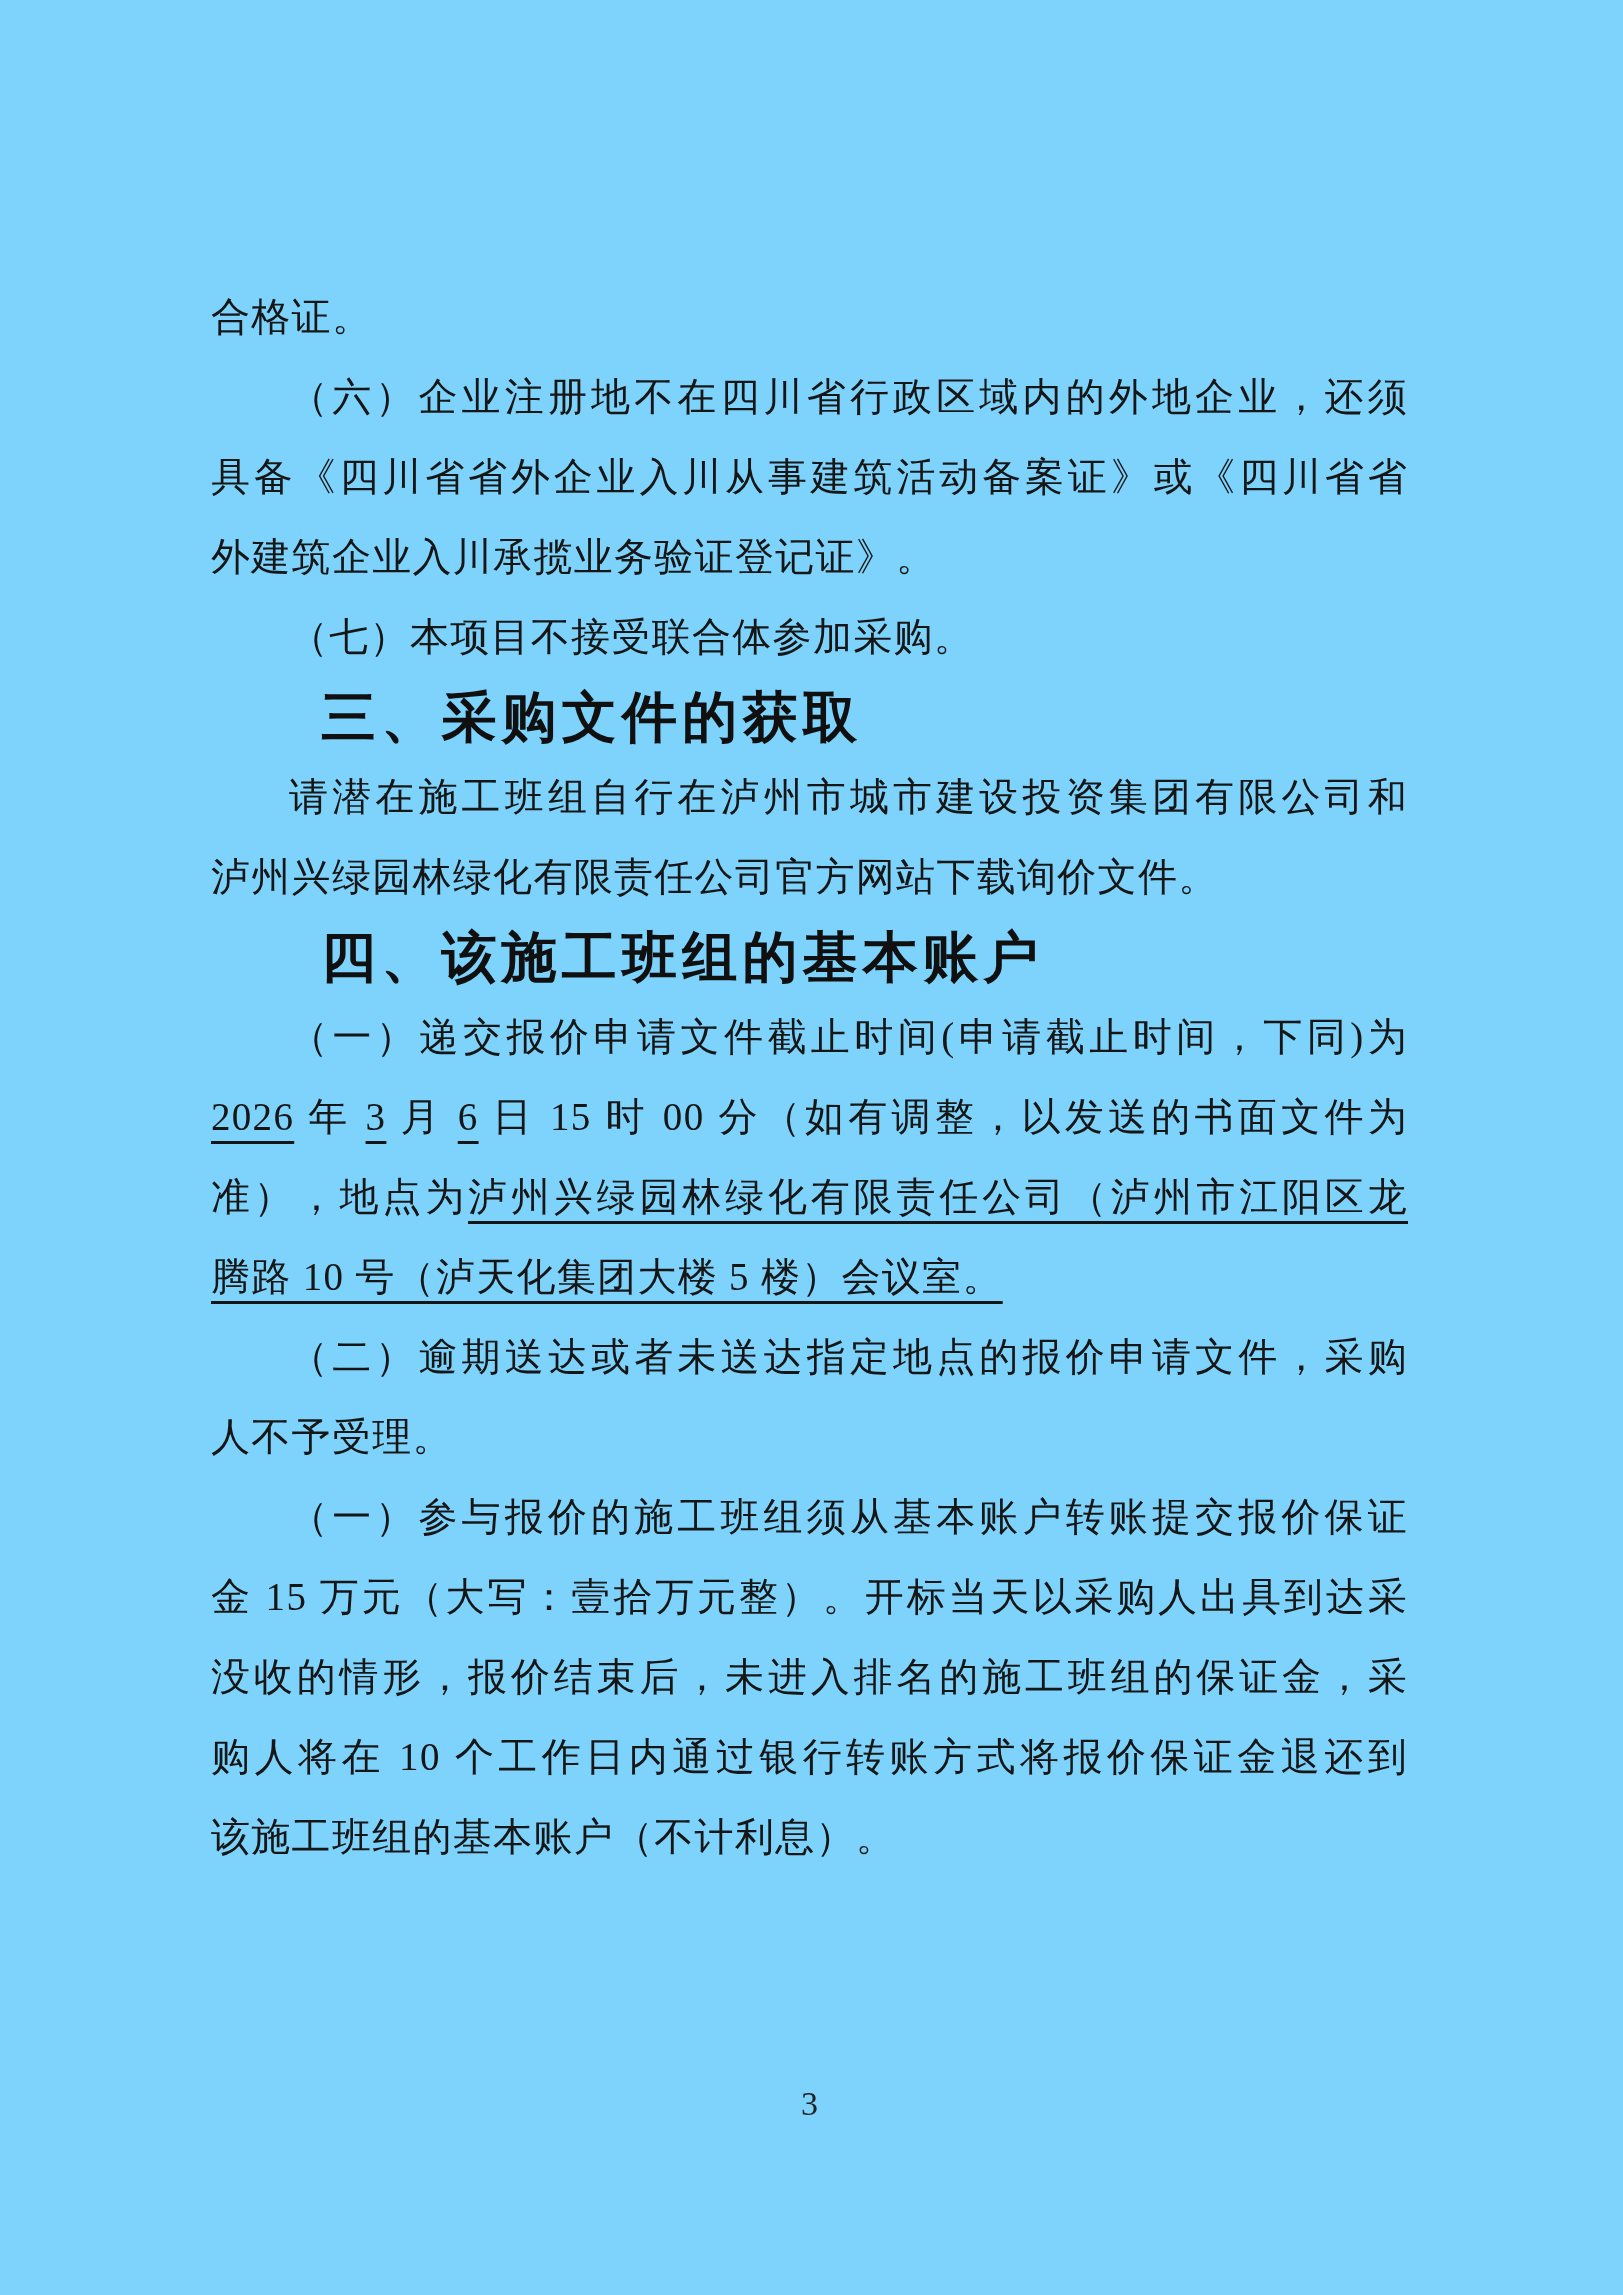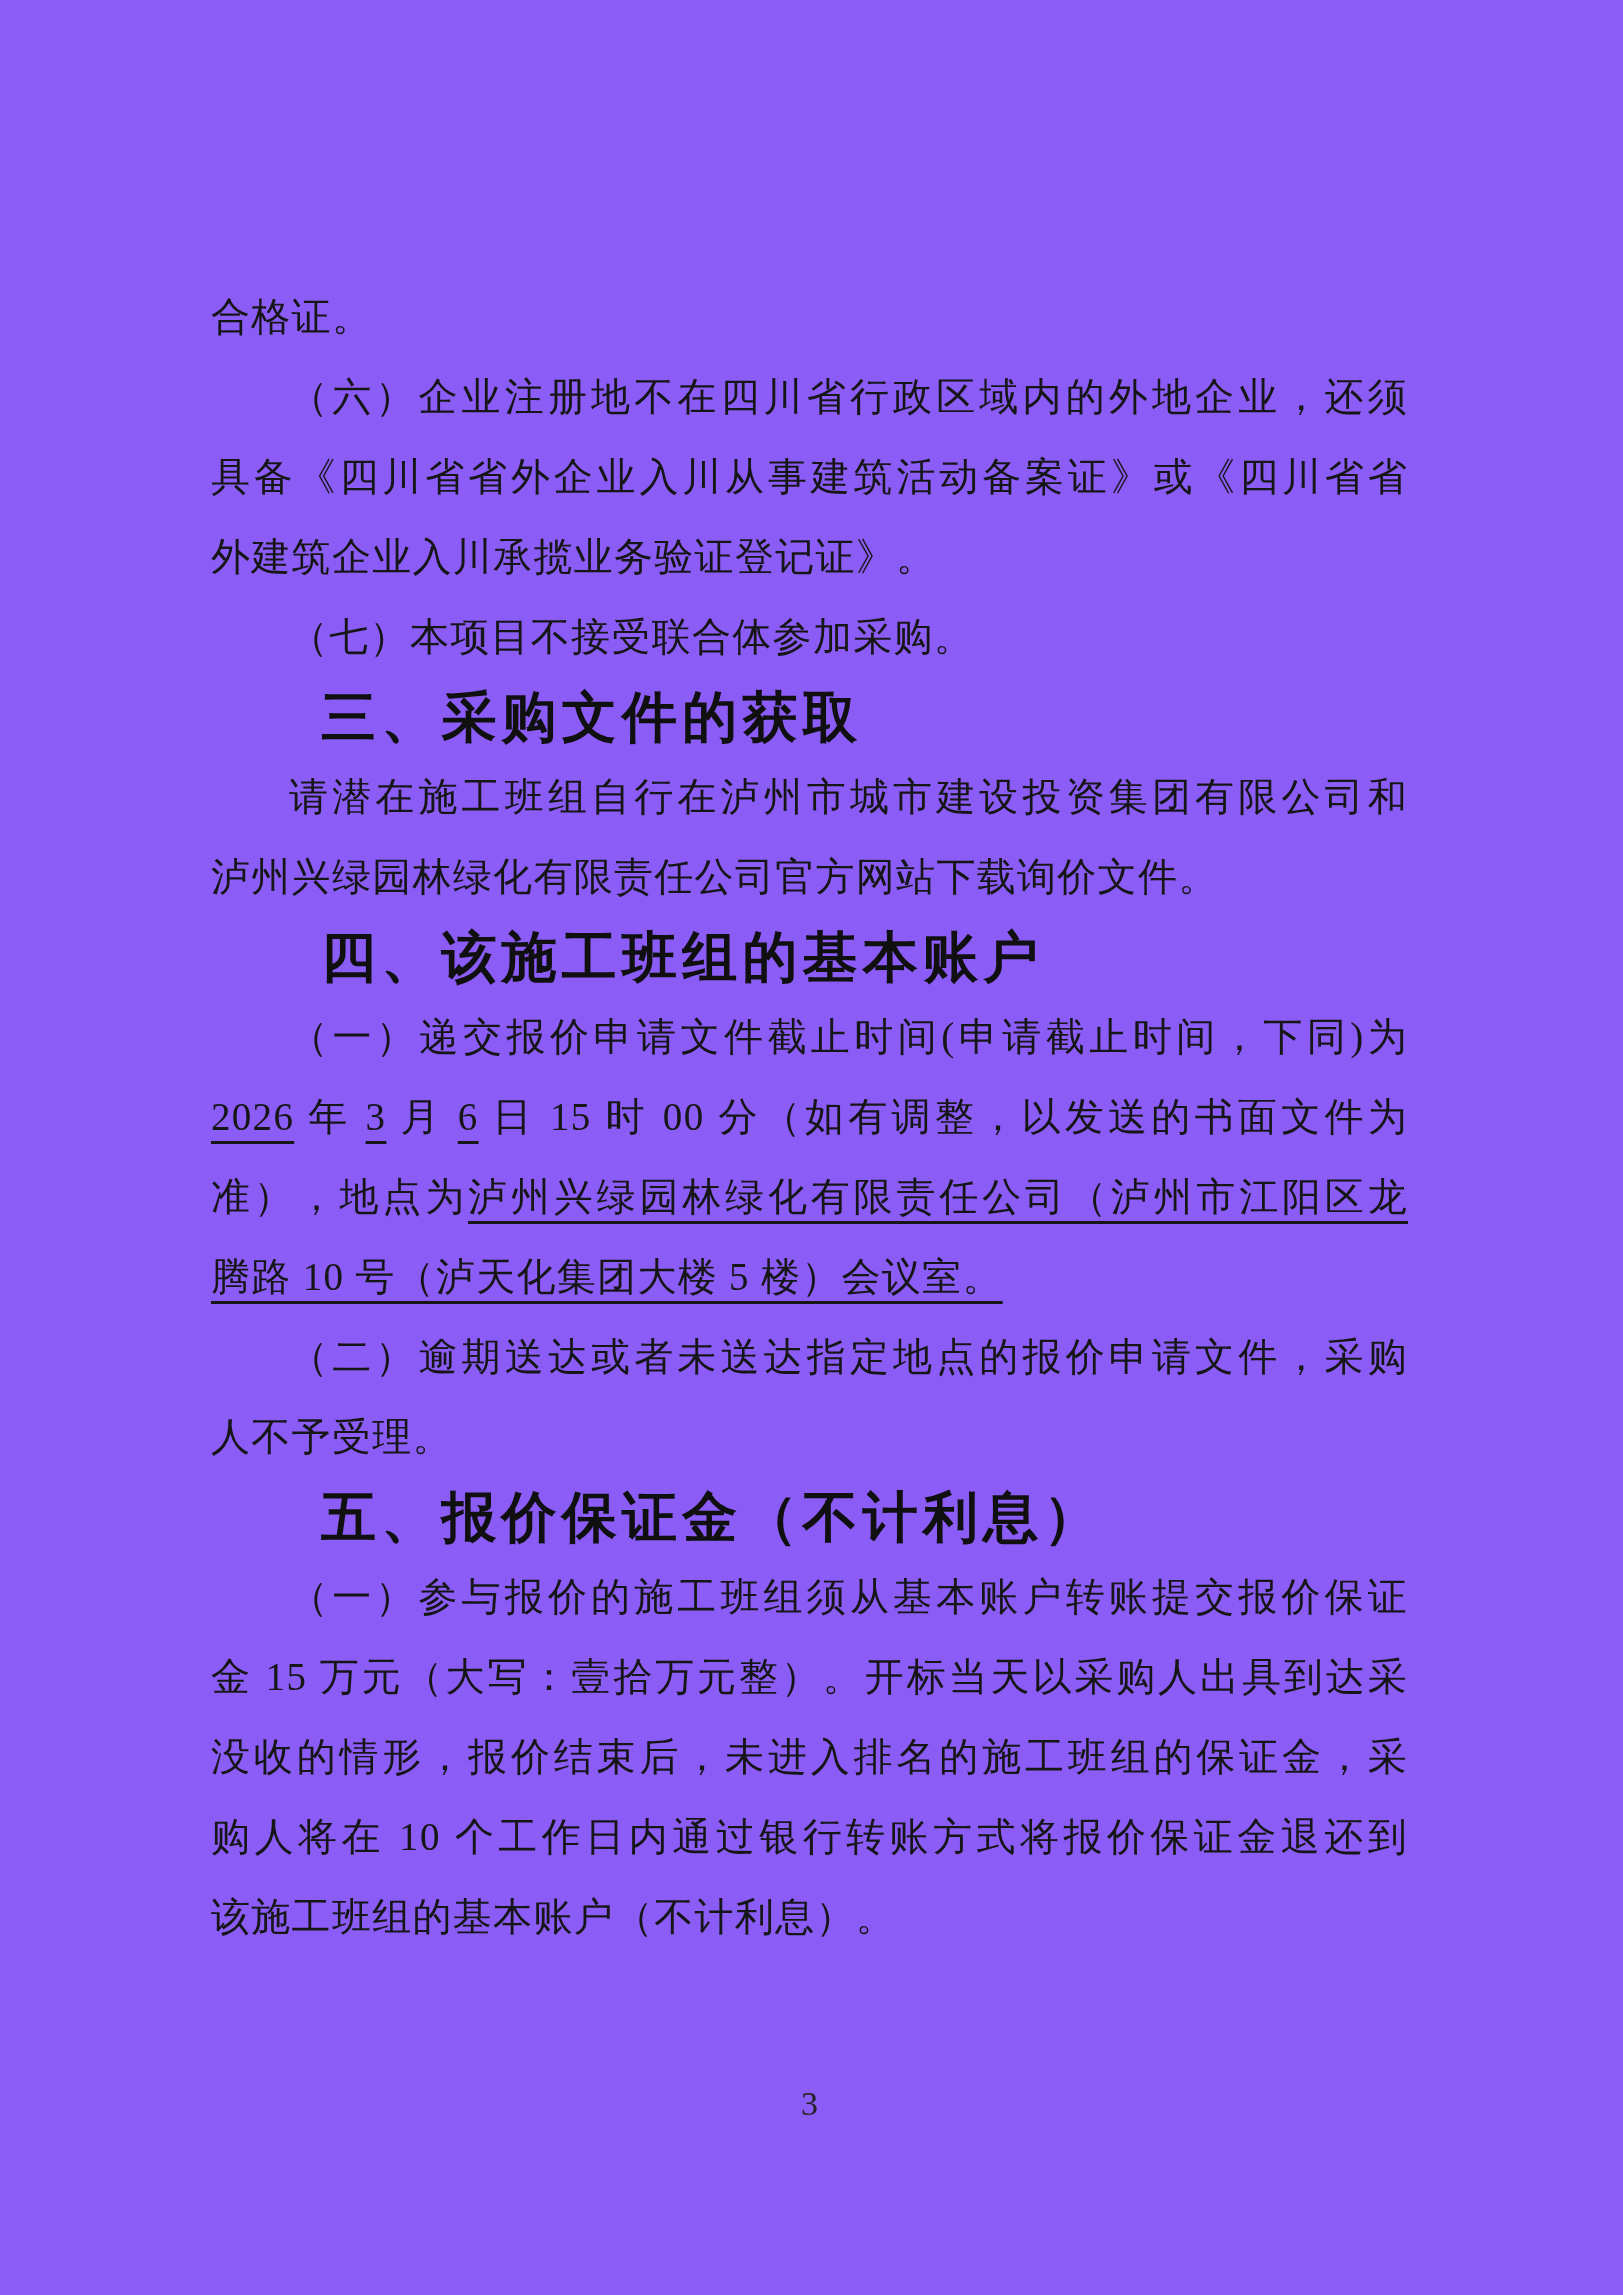--- a/index.html
+++ b/index.html
@@ -9,21 +9,21 @@
   body {
     width: 1623px;
     height: 2295px;
     background: #e8e8e8;
     font-family: "Liberation Serif", serif;
   }
   .page {
     position: relative;
     width: 1623px;
     height: 2295px;
-    background: #8b5cf6;
+    background: #7dd3fc;
     overflow: hidden;
     color: #161616;
   }
   .text-column {
     position: absolute;
     left: 211px;
     top: 277px;
     width: 1197px;
   }
   .line {
@@ -78,21 +78,20 @@
       <div class="line heading indent"><span>三、采购文件的获取</span></div>
       <div class="line indent justify"><span>请潜在施工班组自行在泸州市城市建设投资集团有限公司和</span></div>
       <div class="line"><span>泸州兴绿园林绿化有限责任公司官方网站下载询价文件。</span></div>
       <div class="line heading indent"><span>四、该施工班组的基本账户</span></div>
       <div class="line indent justify"><span>（一）递交报价申请文件截止时间(申请截止时间，下同)为</span></div>
       <div class="line justify"><span class="u">2026</span><span> 年 </span><span class="u">3</span><span> 月 </span><span class="u">6</span><span> 日 15 时 00 分（如有调整，以发送的书面文件为</span></div>
       <div class="line justify"><span>准），地点为</span><span class="u">泸州兴绿园林绿化有限责任公司（泸州市江阳区龙</span></div>
       <div class="line"><span class="u">腾路 10 号（泸天化集团大楼 5 楼）会议室。</span></div>
       <div class="line indent justify"><span>（二）逾期送达或者未送达指定地点的报价申请文件，采购</span></div>
       <div class="line"><span>人不予受理。</span></div>
-      <div class="line heading indent"><span>五、报价保证金（不计利息）</span></div>
       <div class="line indent justify"><span>（一）参与报价的施工班组须从基本账户转账提交报价保证</span></div>
       <div class="line justify"><span>金 15 万元（大写：壹拾万元整）。开标当天以采购人出具到达采</span></div>
       <div class="line justify"><span>没收的情形，报价结束后，未进入排名的施工班组的保证金，采</span></div>
       <div class="line justify"><span>购人将在 10 个工作日内通过银行转账方式将报价保证金退还到</span></div>
       <div class="line"><span>该施工班组的基本账户（不计利息）。</span></div>
     </div>
   <div class="page-number">3</div>
 </div>
 
 

